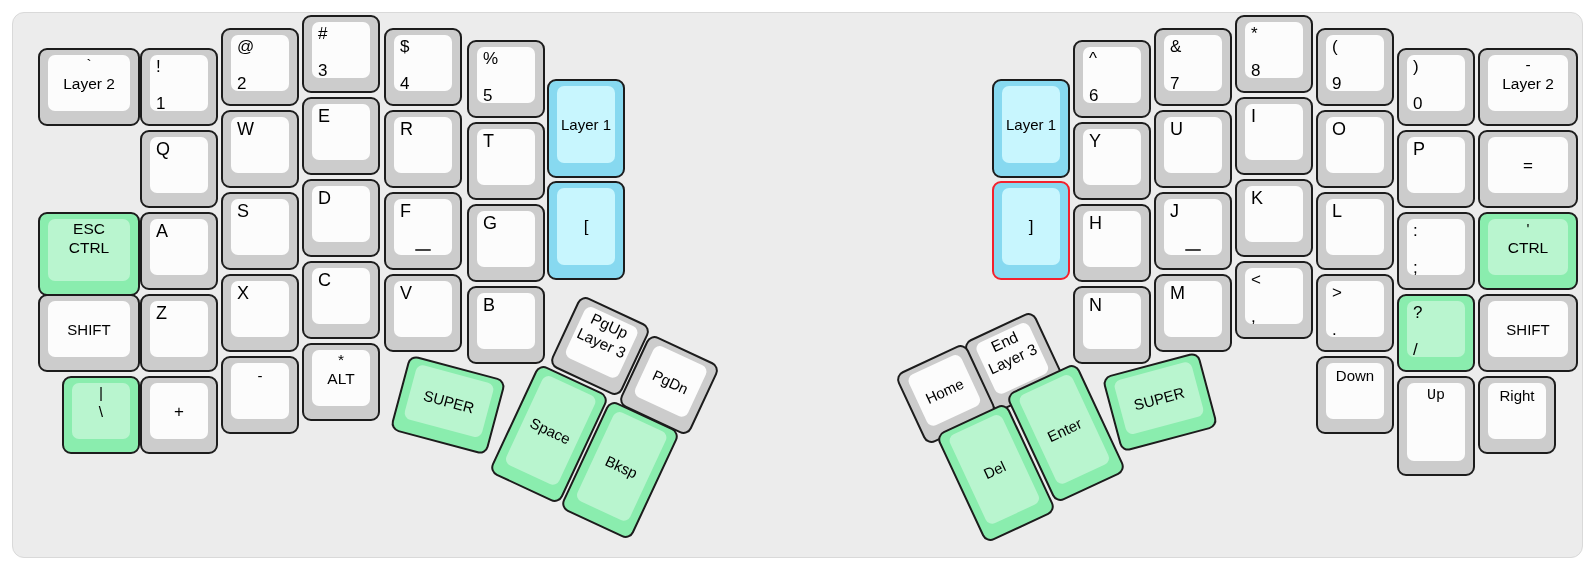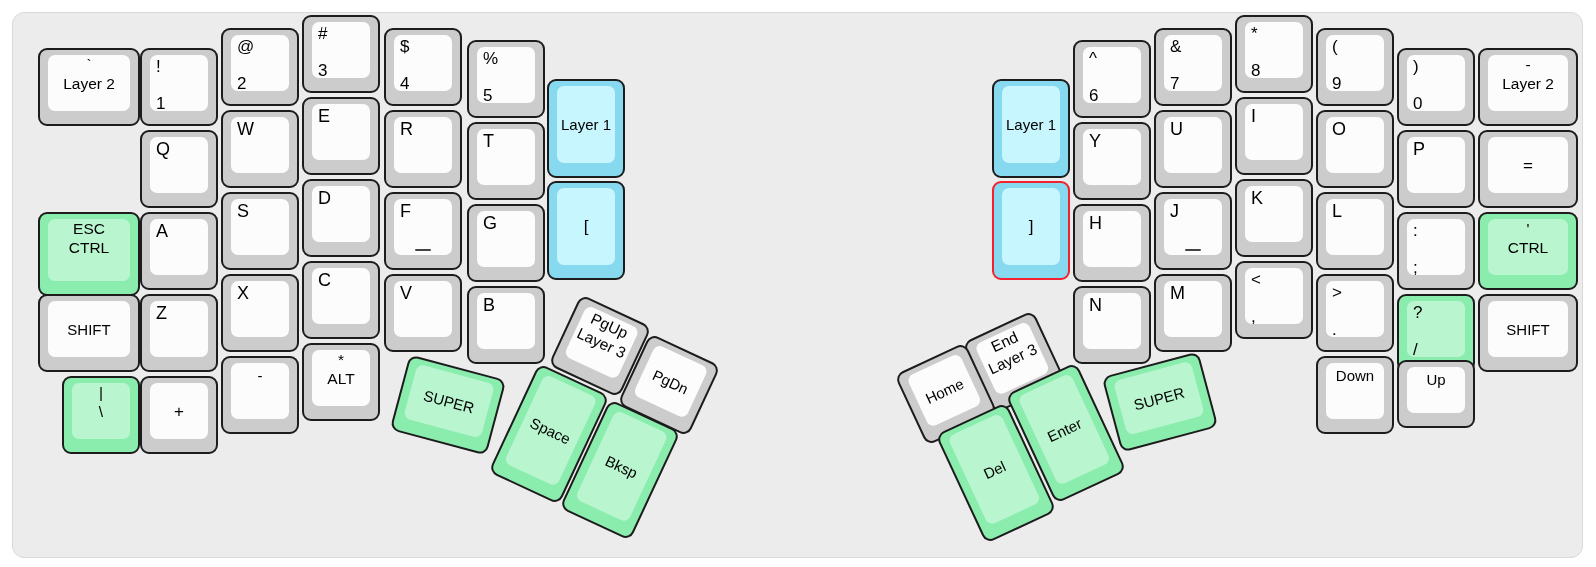--- a/index.html
+++ b/index.html
@@ -414,21 +414,21 @@
         <span>;</span>
       </div>
     </div>
     <div class="key green m-pair" style="left: 1397px; top: 294px; width: 78px; height: 78px;">
       <div class="cap"></div>
       <div class="legend">
         <span>?</span>
         <span>/</span>
       </div>
     </div>
-    <div class="key gray m-ct" style="left: 1397px; top: 360px; width: 78px; height: 68px;">
+    <div class="key gray m-ct" style="left: 1397px; top: 376px; width: 78px; height: 100px; font-family: Liberation Mono, monospace;">
       <div class="cap"></div>
       <div class="legend">
         <span>Up</span>
       </div>
     </div>
     <div class="key gray m-c2" style="left: 1478px; top: 48px; width: 100px; height: 78px;">
       <div class="cap"></div>
       <div class="legend">
         <span>-</span>
         <span>Layer 2</span>
@@ -444,20 +444,26 @@
       <div class="cap"></div>
       <div class="legend">
         <span>'</span>
         <span>CTRL</span>
       </div>
     </div>
     <div class="key gray m-c" style="left: 1478px; top: 294px; width: 100px; height: 78px;">
       <div class="cap"></div>
       <div class="legend">
         <span>SHIFT</span>
+      </div>
+    </div>
+    <div class="key gray m-ct" style="left: 1478px; top: 376px; width: 78px; height: 78px;">
+      <div class="cap"></div>
+      <div class="legend">
+        <span>Right</span>
       </div>
     </div>
     <div class="key gray m-c2" style="left: 975px; top: 323px; width: 78px; height: 78px; transform: rotate(-25deg);">
       <div class="cap"></div>
       <div class="legend">
         <span>End</span>
         <span>Layer 3</span>
       </div>
     </div>
     <div class="key gray m-c" style="left: 907px; top: 355px; width: 78px; height: 78px; transform: rotate(-25deg);">

